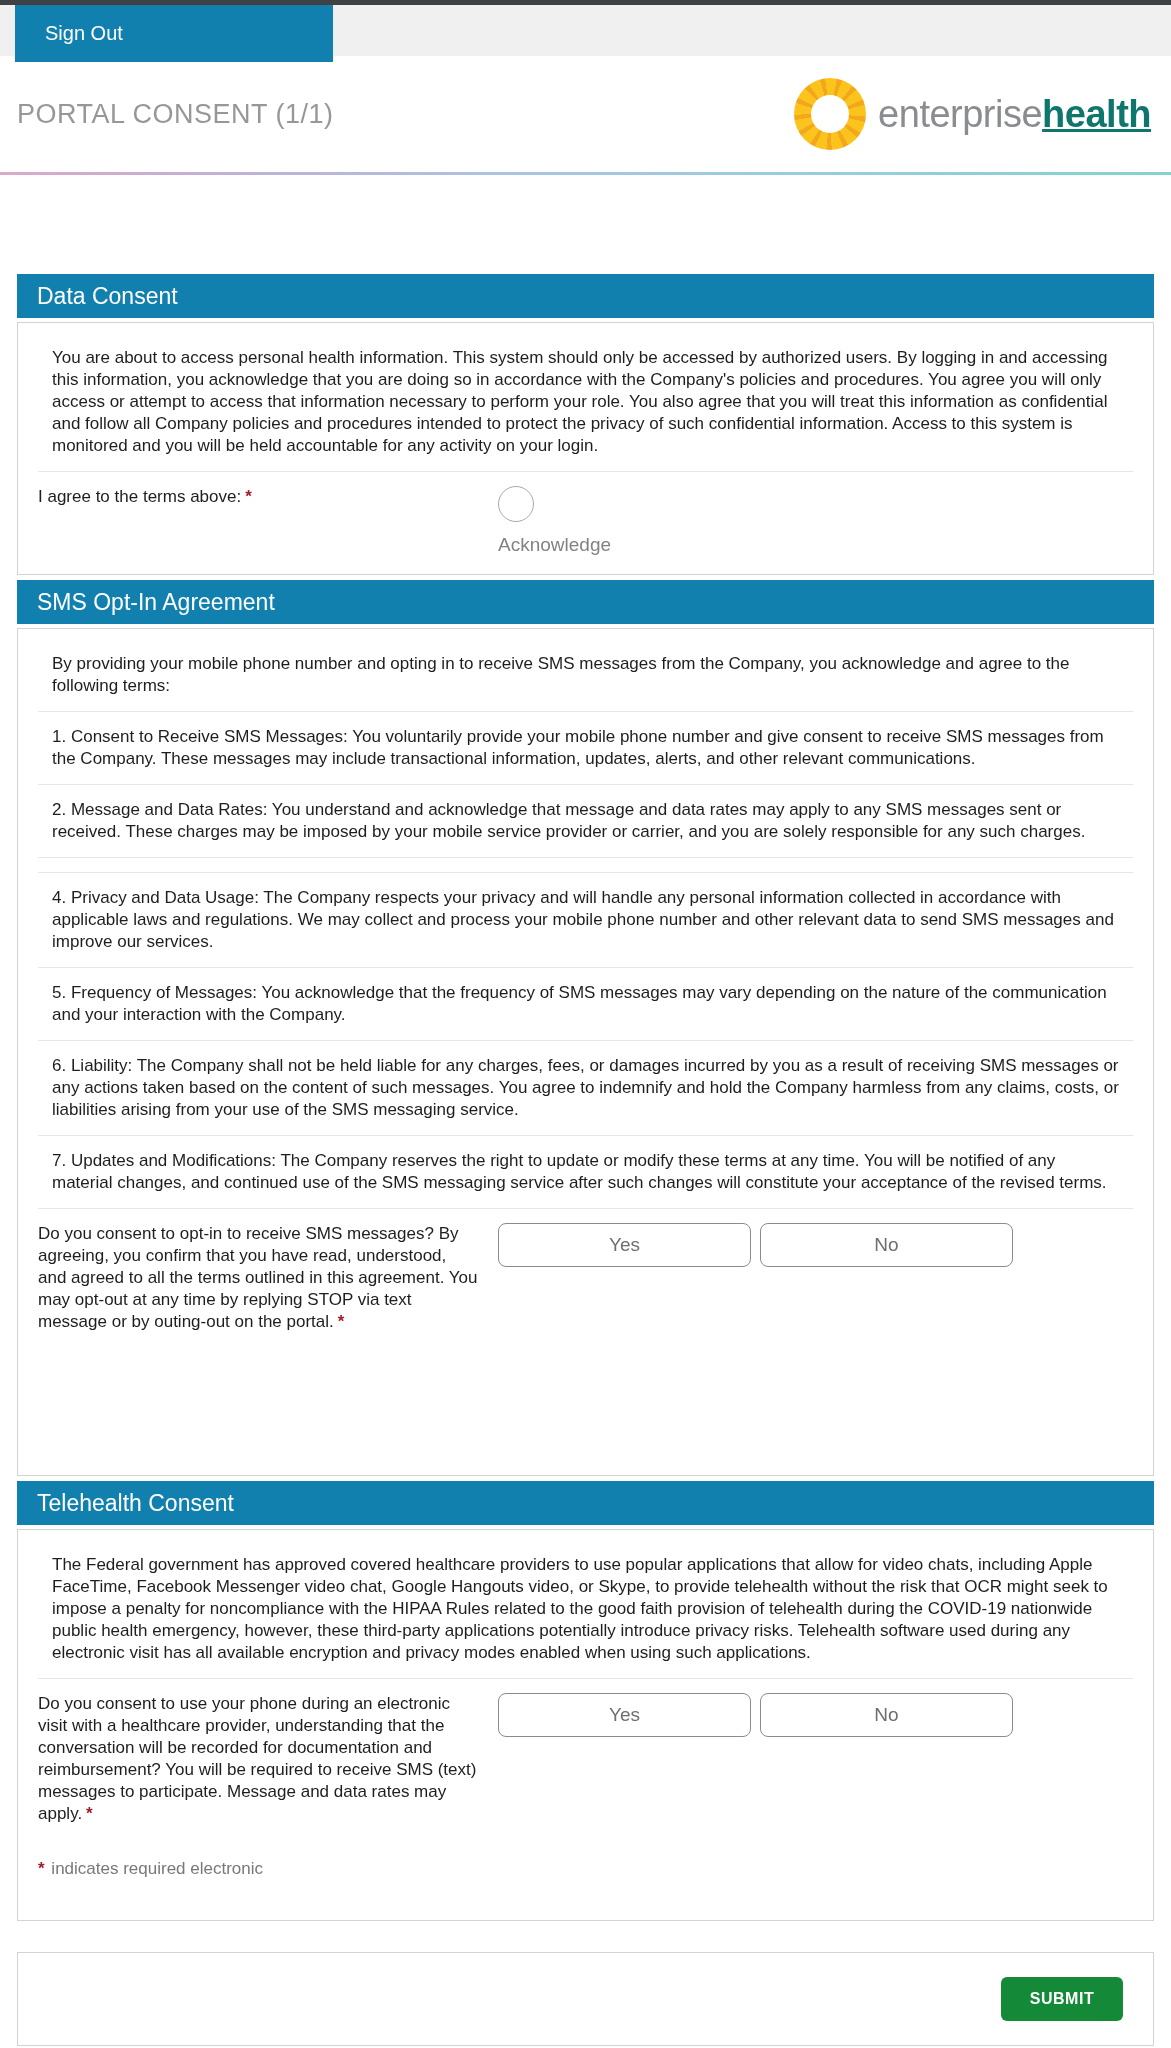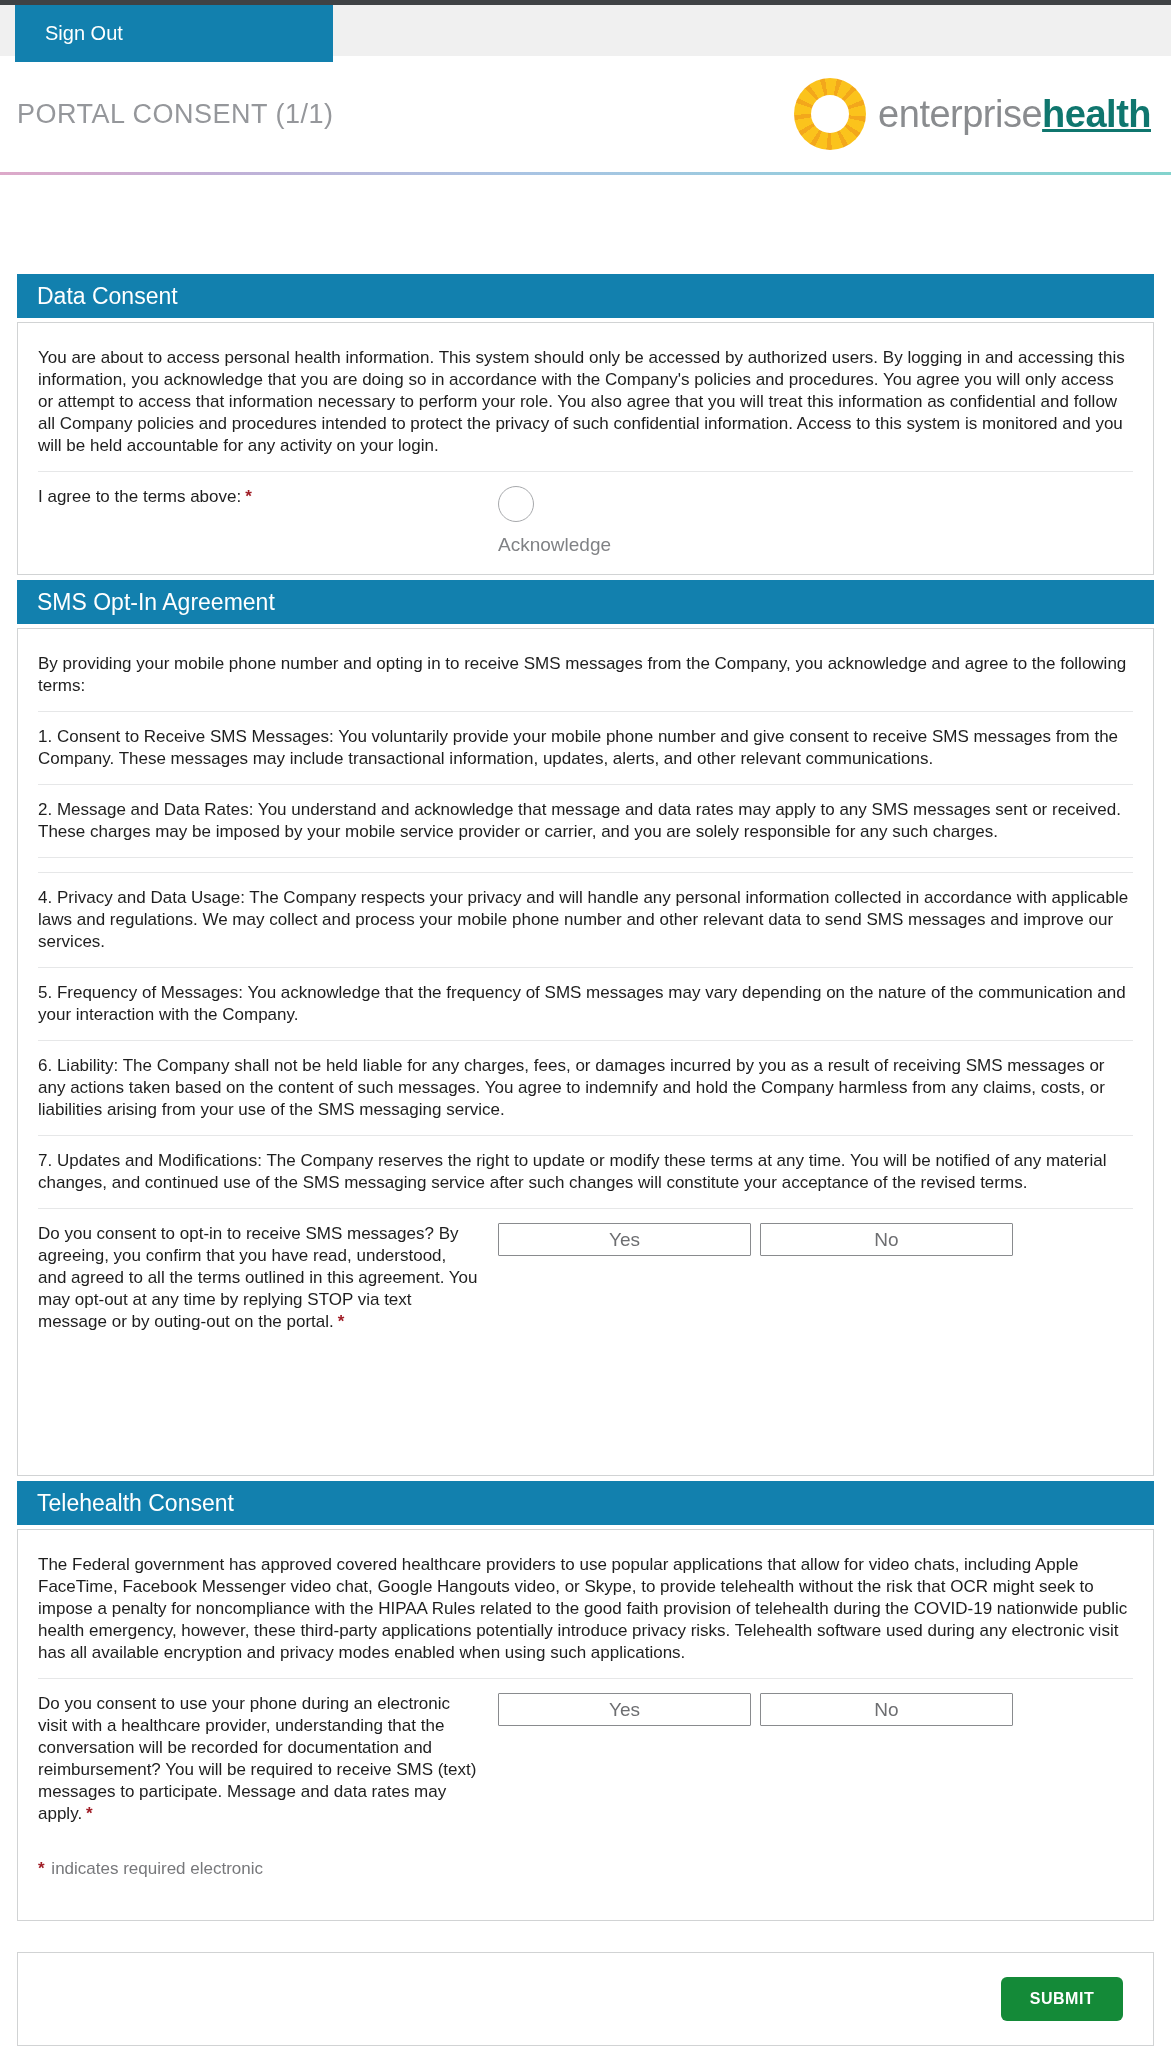--- a/index.html
+++ b/index.html
@@ -44,34 +44,34 @@
     background:#1280ae;color:#ffffff;font-size:23px;
     height:44px;display:flex;align-items:center;padding:0 20px;
   }
   .sec-body{
     border:1px solid #d1d3d4;margin-top:4px;background:#ffffff;
     padding:16px 20px 18px 20px;box-sizing:border-box;
   }
   .sec-body.h1{min-height:248px;}
   .sec-body.h2{min-height:848px;}
   .sec-body.h3{min-height:392px;}
-  .para{font-size:17px;line-height:22px;color:#1e1e1e;margin:8px 0;}
+  .para{font-size:17px;line-height:22px;color:#1e1e1e;margin:8px 14px;}
   .divider{border-top:1px solid #e6e7e8;margin:14px 0;}
   .q-row{display:flex;align-items:flex-start;margin-top:4px;}
   .q-label{flex:1;font-size:17px;line-height:22px;max-width:440px;padding-right:20px;}
   .req{color:#a01d26;font-weight:700;padding-left:4px;}
   .q-controls{width:515px;display:flex;gap:9px;}
   .radio-group{display:flex;align-items:flex-start;gap:12px;cursor:pointer;flex-direction:column;}
   .radio-circle{
     width:36px;height:36px;border-radius:50%;border:1px solid #a7a9ac;
     background:#ffffff;box-sizing:border-box;flex:none;
   }
   .radio-label{font-size:19px;color:#808285;}
   .choice-btn{
-    flex:1;height:33px;border:1px solid #898b8e;border-radius:1px;
+    flex:1;height:44px;border:1px solid #898b8e;border-radius:8px;
     background:#ffffff;color:#6d6e71;font-size:19px;
     display:flex;align-items:center;justify-content:center;cursor:pointer;
     font-family:"Liberation Sans", sans-serif;
   }
   .footnote{margin-top:34px;font-size:17px;color:#77787b;}
   .footnote .req{padding-left:0;padding-right:2px;}
   
   .submit-panel{
     border:1px solid #d1d3d4;margin:15px 17px 0 17px;min-height:92px;
     display:flex;align-items:center;justify-content:flex-end;background:#ffffff;

